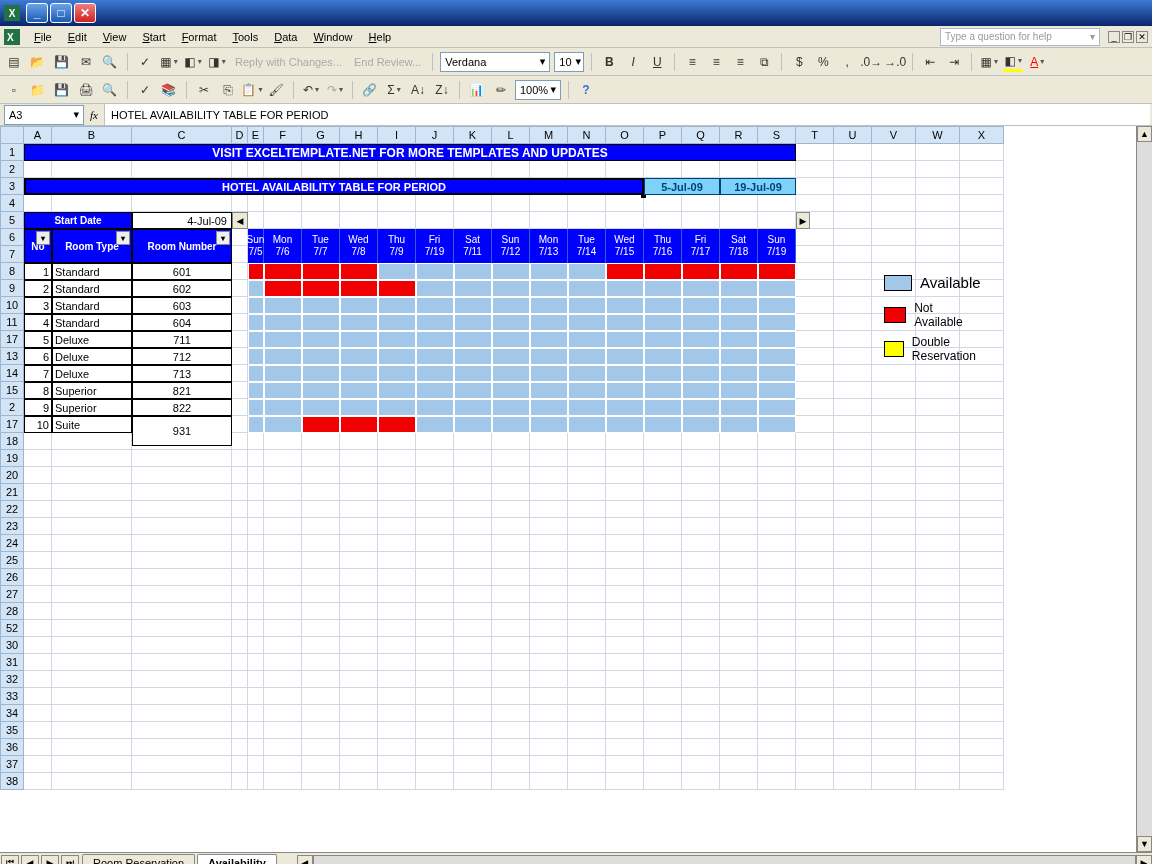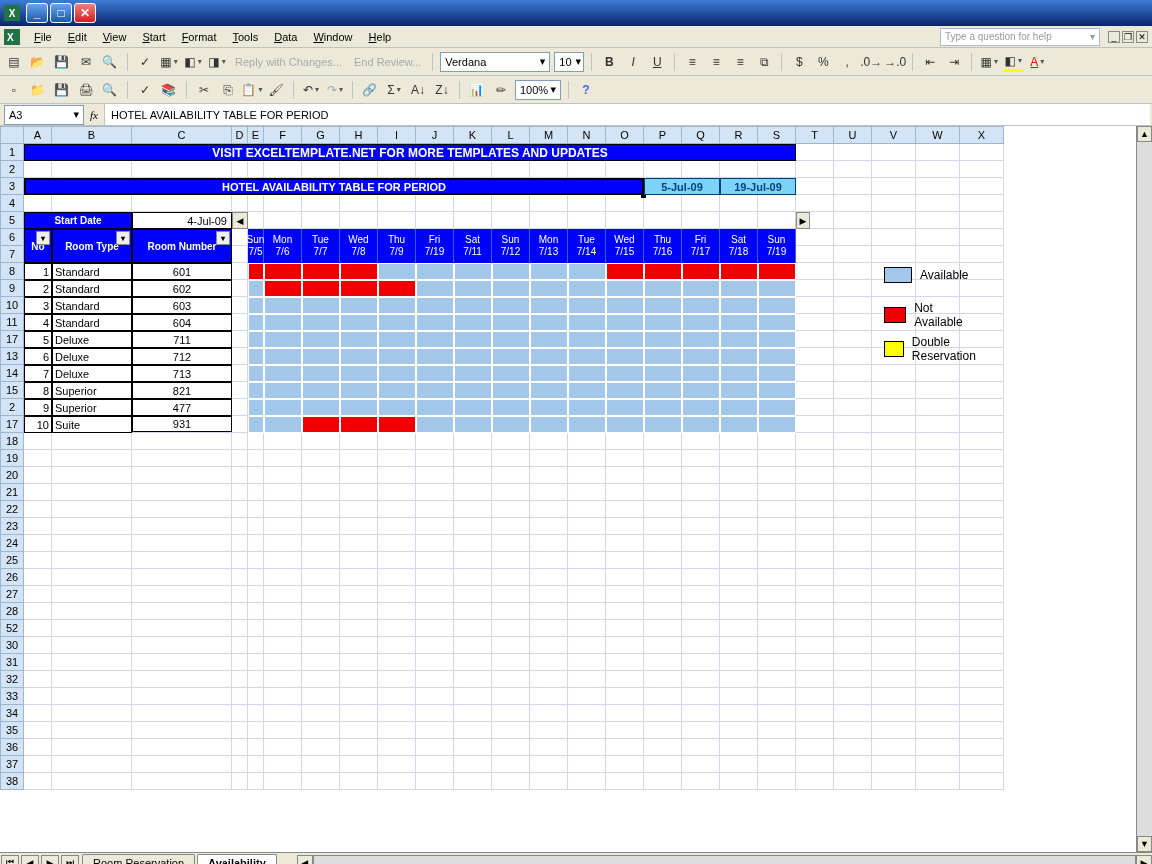--- a/index.html
+++ b/index.html
@@ -1469,55 +1469,55 @@
           <div class="avail-cell" style="position: absolute; left: 492px; top: 238px; width: 38px; height: 17px;"></div>
           <div class="avail-cell" style="position: absolute; left: 530px; top: 238px; width: 38px; height: 17px;"></div>
           <div class="avail-cell" style="position: absolute; left: 568px; top: 238px; width: 38px; height: 17px;"></div>
           <div class="avail-cell" style="position: absolute; left: 606px; top: 238px; width: 38px; height: 17px;"></div>
           <div class="avail-cell" style="position: absolute; left: 644px; top: 238px; width: 38px; height: 17px;"></div>
           <div class="avail-cell" style="position: absolute; left: 682px; top: 238px; width: 38px; height: 17px;"></div>
           <div class="avail-cell" style="position: absolute; left: 720px; top: 238px; width: 38px; height: 17px;"></div>
           <div class="avail-cell" style="position: absolute; left: 758px; top: 238px; width: 38px; height: 17px;"></div>
           <div class="tcell" style="justify-content: flex-end; padding-right: 2px; position: absolute; left: 24px; top: 255px; width: 28px; height: 17px;">9</div>
           <div class="tcell left" style="position: absolute; left: 52px; top: 255px; width: 80px; height: 17px;">Superior</div>
-          <div class="tcell" style="position: absolute; left: 132px; top: 255px; width: 100px; height: 17px;">477</div>
+          <div class="tcell" style="position: absolute; left: 132px; top: 255px; width: 100px; height: 17px;">822</div>
           <div class="avail-cell" style="position: absolute; left: 248px; top: 255px; width: 16px; height: 17px;"></div>
           <div class="avail-cell" style="position: absolute; left: 264px; top: 255px; width: 38px; height: 17px;"></div>
           <div class="avail-cell" style="position: absolute; left: 302px; top: 255px; width: 38px; height: 17px;"></div>
           <div class="avail-cell" style="position: absolute; left: 340px; top: 255px; width: 38px; height: 17px;"></div>
           <div class="avail-cell" style="position: absolute; left: 378px; top: 255px; width: 38px; height: 17px;"></div>
           <div class="avail-cell" style="position: absolute; left: 416px; top: 255px; width: 38px; height: 17px;"></div>
           <div class="avail-cell" style="position: absolute; left: 454px; top: 255px; width: 38px; height: 17px;"></div>
           <div class="avail-cell" style="position: absolute; left: 492px; top: 255px; width: 38px; height: 17px;"></div>
           <div class="avail-cell" style="position: absolute; left: 530px; top: 255px; width: 38px; height: 17px;"></div>
           <div class="avail-cell" style="position: absolute; left: 568px; top: 255px; width: 38px; height: 17px;"></div>
           <div class="avail-cell" style="position: absolute; left: 606px; top: 255px; width: 38px; height: 17px;"></div>
           <div class="avail-cell" style="position: absolute; left: 644px; top: 255px; width: 38px; height: 17px;"></div>
           <div class="avail-cell" style="position: absolute; left: 682px; top: 255px; width: 38px; height: 17px;"></div>
           <div class="avail-cell" style="position: absolute; left: 720px; top: 255px; width: 38px; height: 17px;"></div>
           <div class="avail-cell" style="position: absolute; left: 758px; top: 255px; width: 38px; height: 17px;"></div>
           <div class="tcell" style="justify-content: flex-end; padding-right: 2px; position: absolute; left: 24px; top: 272px; width: 28px; height: 17px;">10</div>
           <div class="tcell left" style="position: absolute; left: 52px; top: 272px; width: 80px; height: 17px;">Suite</div>
-          <div class="tcell" style="position: absolute; left: 132px; top: 272px; width: 100px; height: 16px;">931</div>
+          <div class="tcell" style="position: absolute; left: 132px; top: 272px; width: 100px; height: 30px;">931</div>
           <div class="avail-cell" style="position: absolute; left: 248px; top: 272px; width: 16px; height: 17px;"></div>
           <div class="avail-cell" style="position: absolute; left: 264px; top: 272px; width: 38px; height: 17px;"></div>
           <div class="avail-cell not" style="position: absolute; left: 302px; top: 272px; width: 38px; height: 17px;"></div>
           <div class="avail-cell not" style="position: absolute; left: 340px; top: 272px; width: 38px; height: 17px;"></div>
           <div class="avail-cell not" style="position: absolute; left: 378px; top: 272px; width: 38px; height: 17px;"></div>
           <div class="avail-cell" style="position: absolute; left: 416px; top: 272px; width: 38px; height: 17px;"></div>
           <div class="avail-cell" style="position: absolute; left: 454px; top: 272px; width: 38px; height: 17px;"></div>
           <div class="avail-cell" style="position: absolute; left: 492px; top: 272px; width: 38px; height: 17px;"></div>
           <div class="avail-cell" style="position: absolute; left: 530px; top: 272px; width: 38px; height: 17px;"></div>
           <div class="avail-cell" style="position: absolute; left: 568px; top: 272px; width: 38px; height: 17px;"></div>
           <div class="avail-cell" style="position: absolute; left: 606px; top: 272px; width: 38px; height: 17px;"></div>
           <div class="avail-cell" style="position: absolute; left: 644px; top: 272px; width: 38px; height: 17px;"></div>
           <div class="avail-cell" style="position: absolute; left: 682px; top: 272px; width: 38px; height: 17px;"></div>
           <div class="avail-cell" style="position: absolute; left: 720px; top: 272px; width: 38px; height: 17px;"></div>
           <div class="avail-cell" style="position: absolute; left: 758px; top: 272px; width: 38px; height: 17px;"></div>
-          <div style="position: absolute; display: flex; align-items: center; font-size: 12px; left: 884px; top: 123px;">
+          <div style="position: absolute; display: flex; align-items: center; font-size: 15px; left: 884px; top: 130px;">
             <span class="legend-swatch" style="background: rgb(163, 199, 232);"></span>
             <span>Available</span>
           </div>
           <div style="position: absolute; display: flex; align-items: center; font-size: 12px; left: 884px; top: 157px;">
             <span class="legend-swatch" style="background: rgb(240, 0, 0);"></span>
             <span>Not Available</span>
           </div>
           <div style="position: absolute; display: flex; align-items: center; font-size: 12px; left: 884px; top: 191px;">
             <span class="legend-swatch" style="background: rgb(255, 255, 0);"></span>
             <span>Double Reservation</span>

